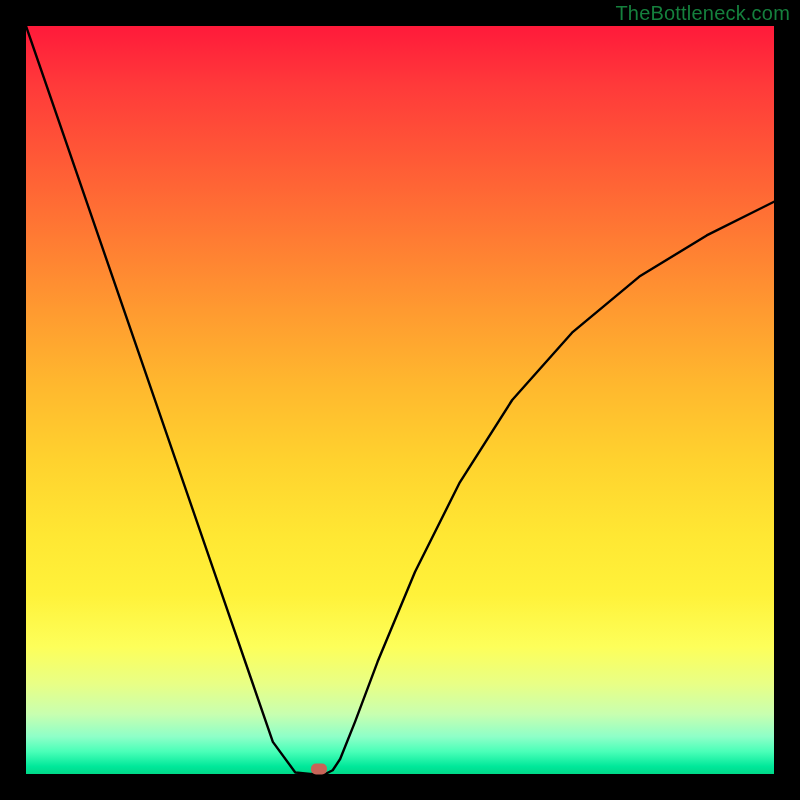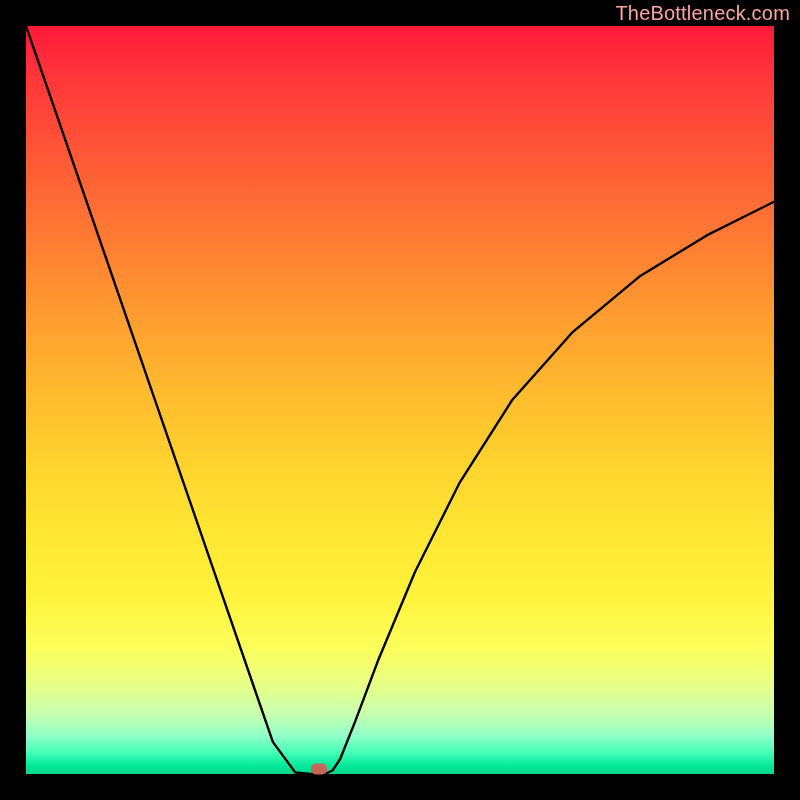--- a/index.html
+++ b/index.html
@@ -7,21 +7,21 @@
     width: 800px;
     height: 800px;
     background: #000;
     position: relative;
     font-family: Arial, Helvetica, sans-serif;
   }
   .watermark {
     position: absolute;
     top: 2px;
     right: 10px;
-    color: #fca5a5;
+    color: #15803d;
     font-size: 20px;
     font-weight: 500;
     z-index: 10;
     letter-spacing: 0.2px;
   }
   .plot-area {
     position: absolute;
     left: 26px;
     top: 26px;
     width: 748px;

